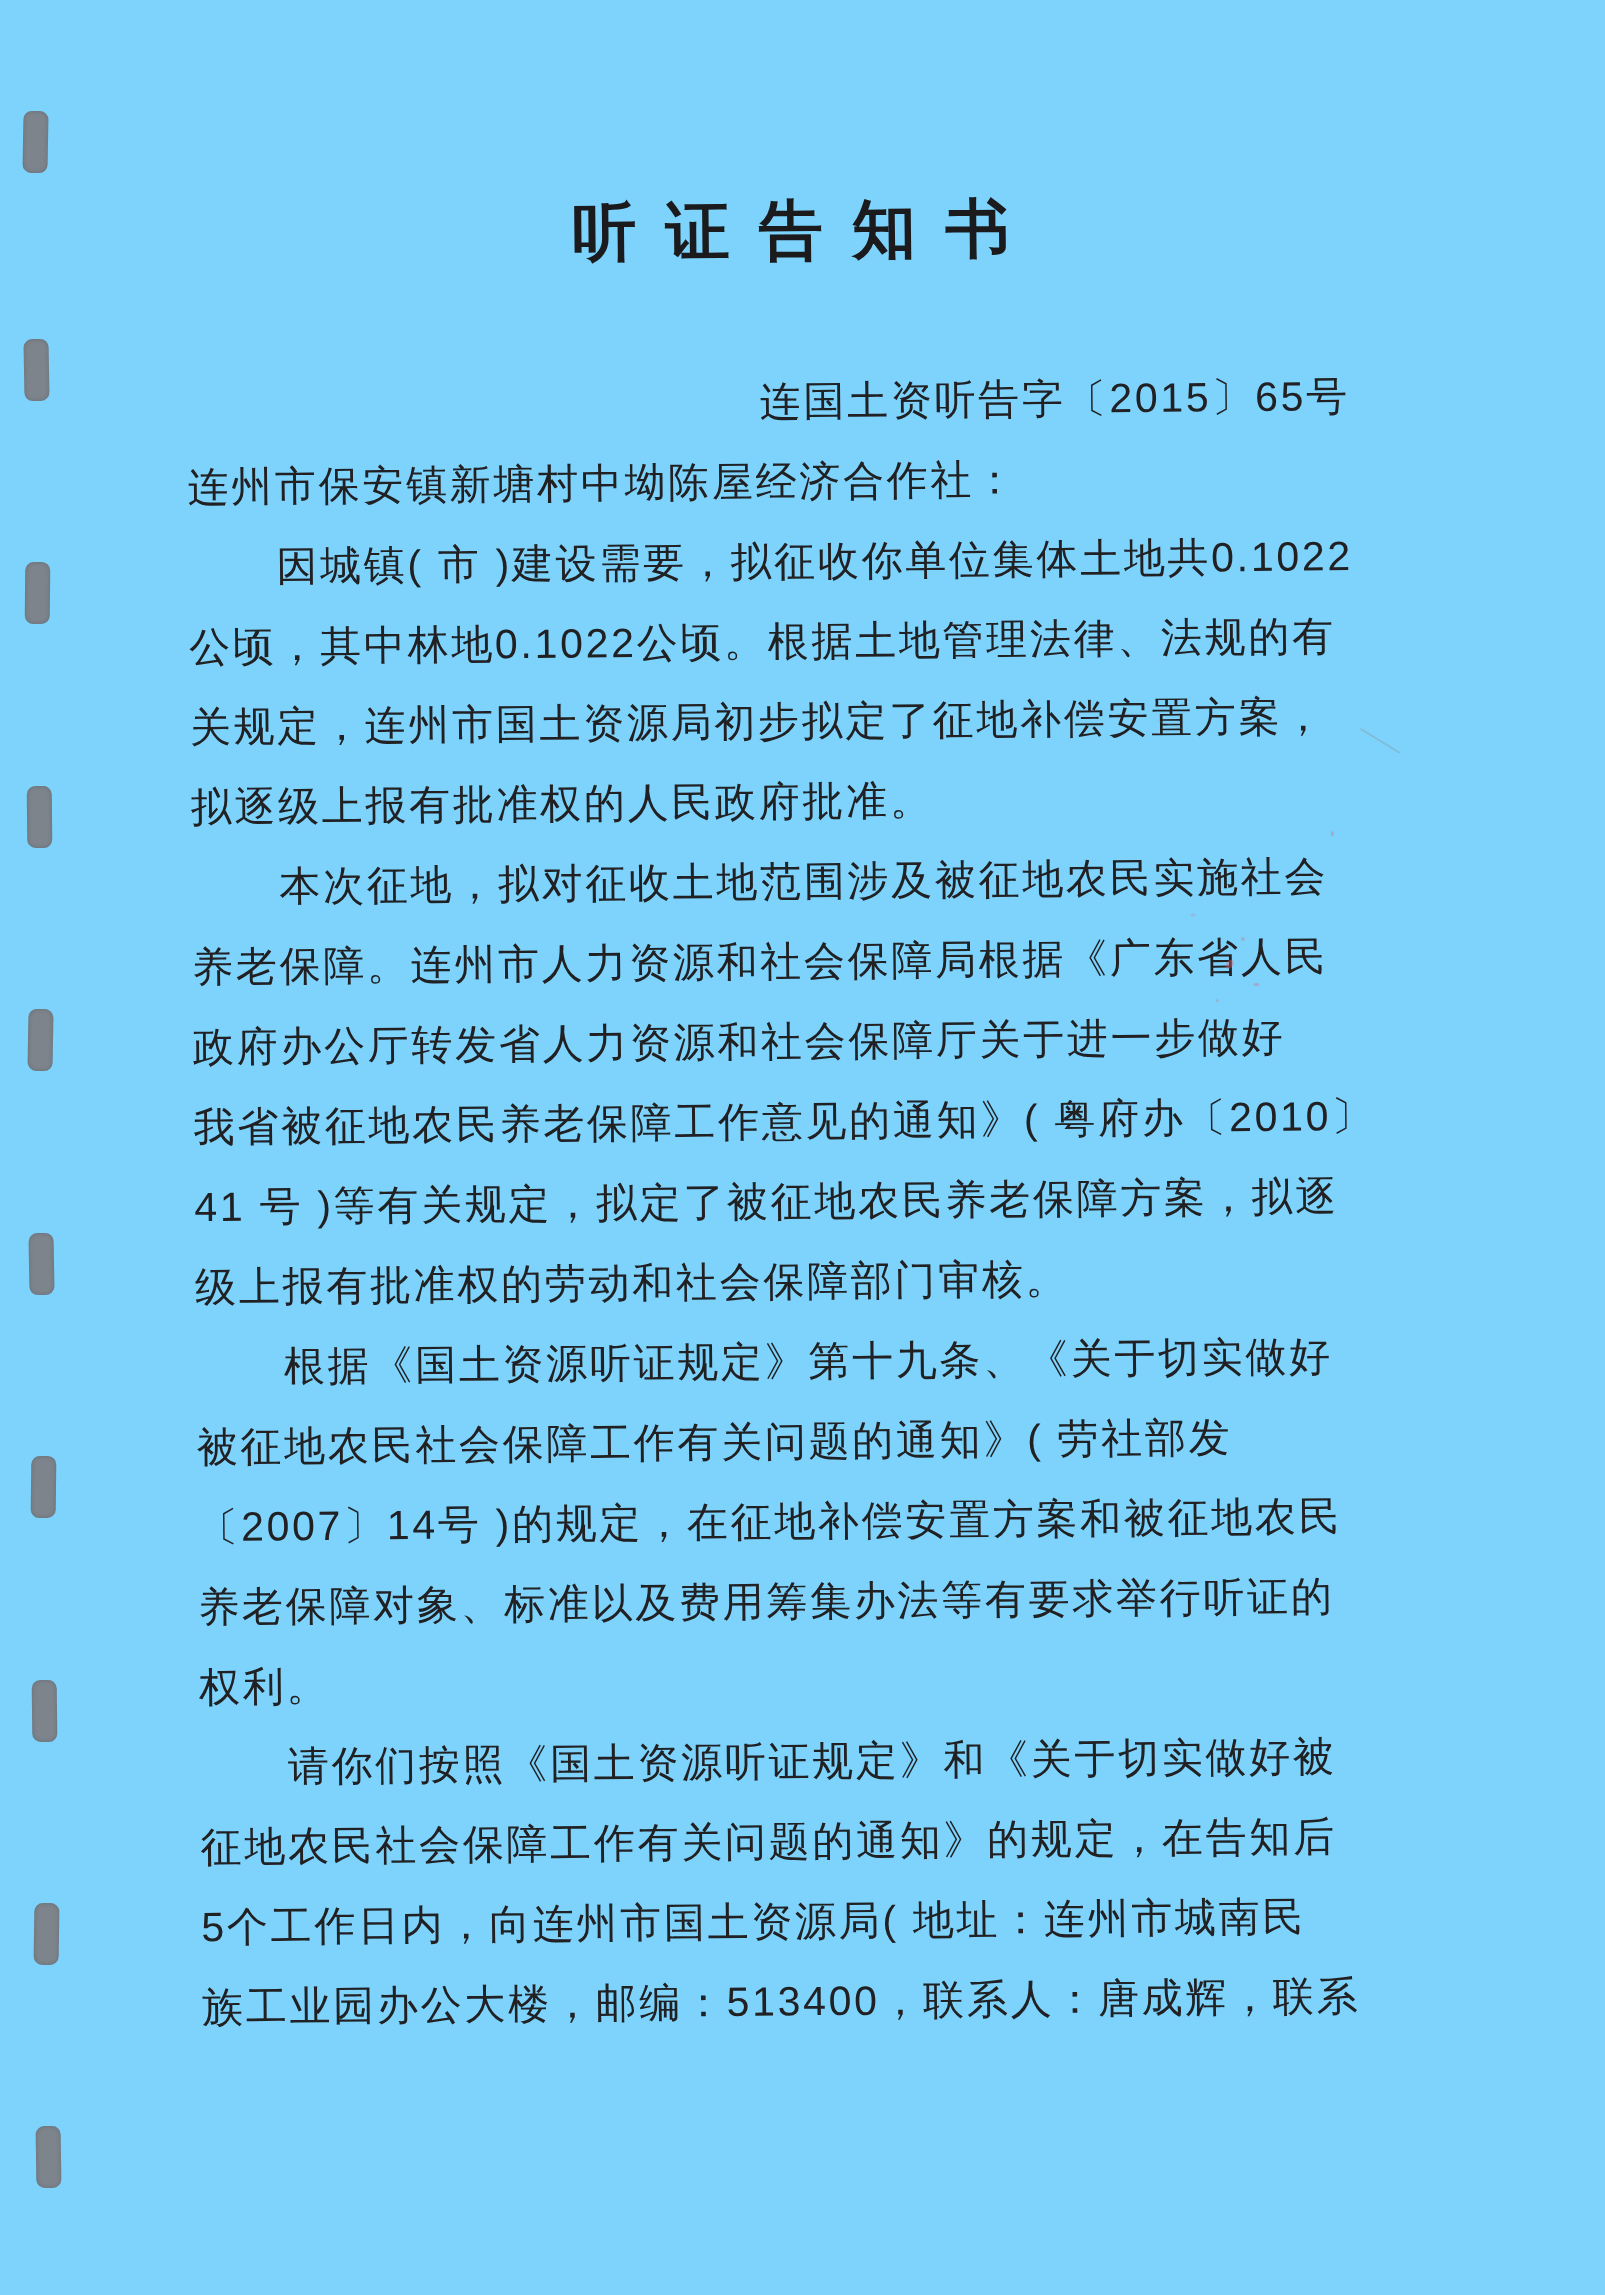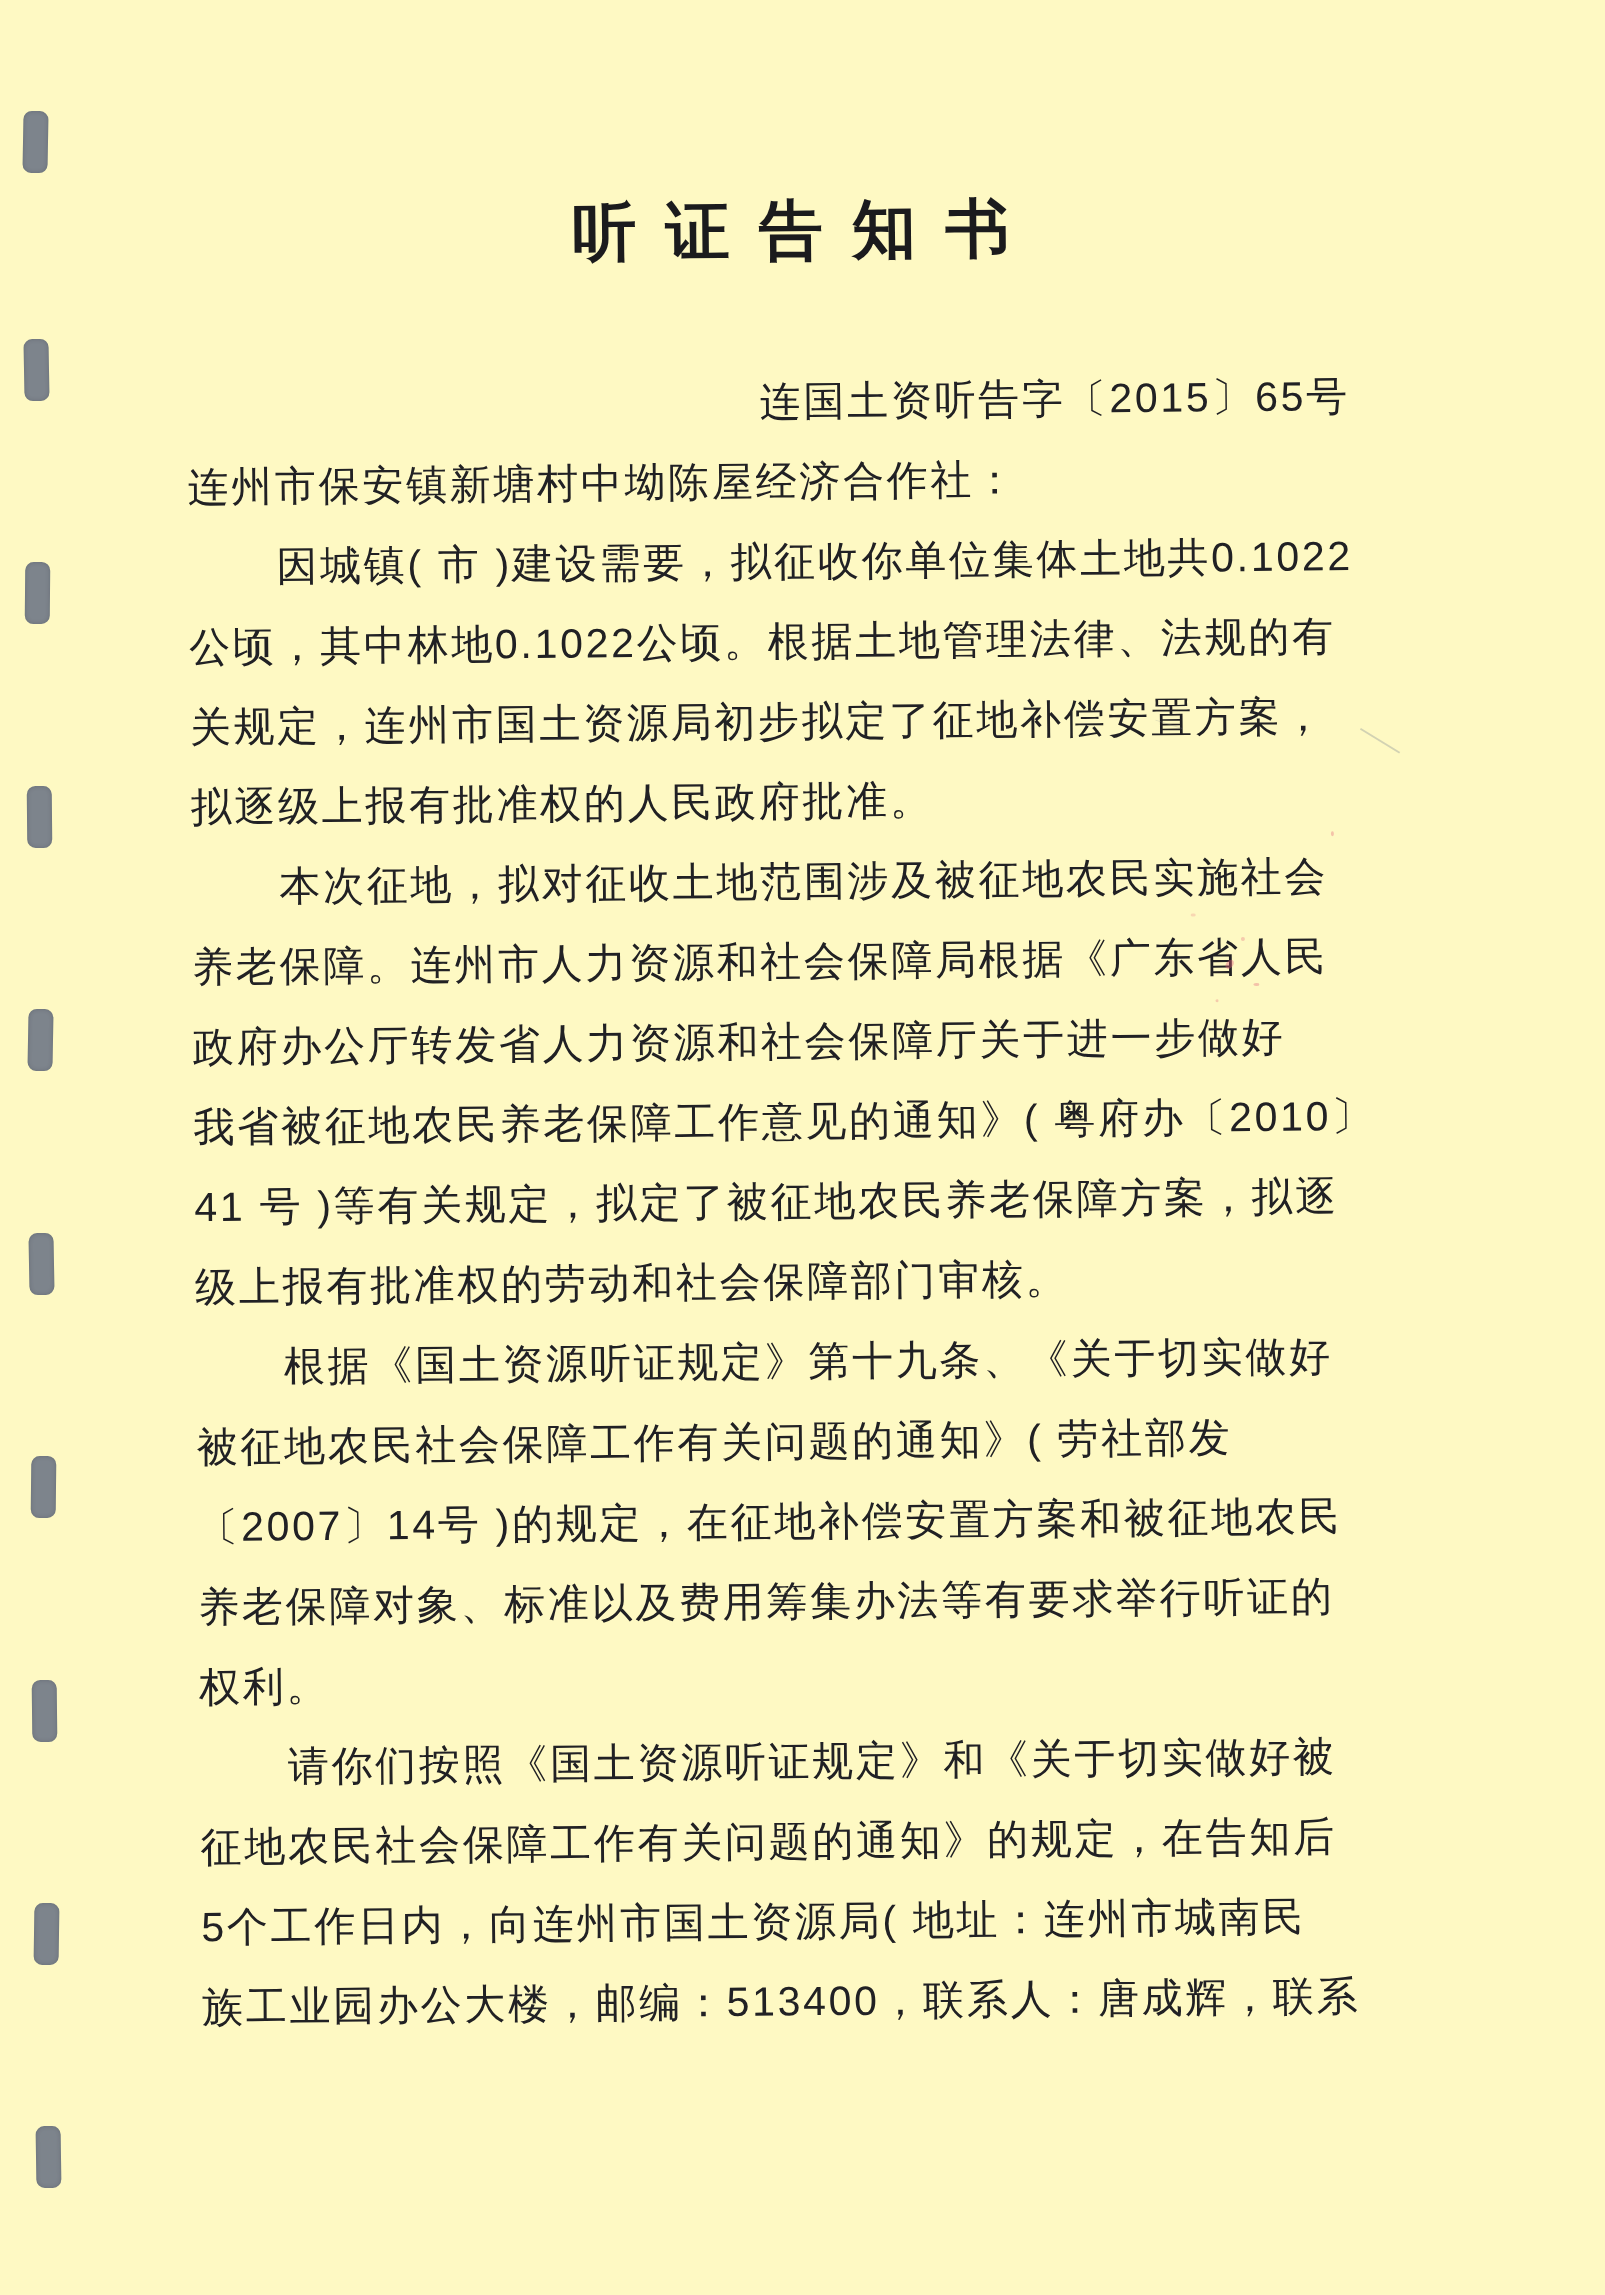--- a/index.html
+++ b/index.html
@@ -5,21 +5,21 @@
   html,body{margin:0;padding:0;}
   body{
     width:1606px;height:2295px;
     background:#ffffff;
     font-family:"Liberation Sans","DejaVu Sans",sans-serif;
     overflow:hidden;
   }
   .page{
     position:relative;
     width:1606px;height:2295px;
-    background:#fef9c3;
+    background:#7dd3fc;
     overflow:hidden;
   }
   
   .content{
     position:absolute;
     left:0;top:0;width:1606px;height:2295px;
     transform:rotate(-0.55deg);
     transform-origin:212px 1160px;
   }
   .title{

